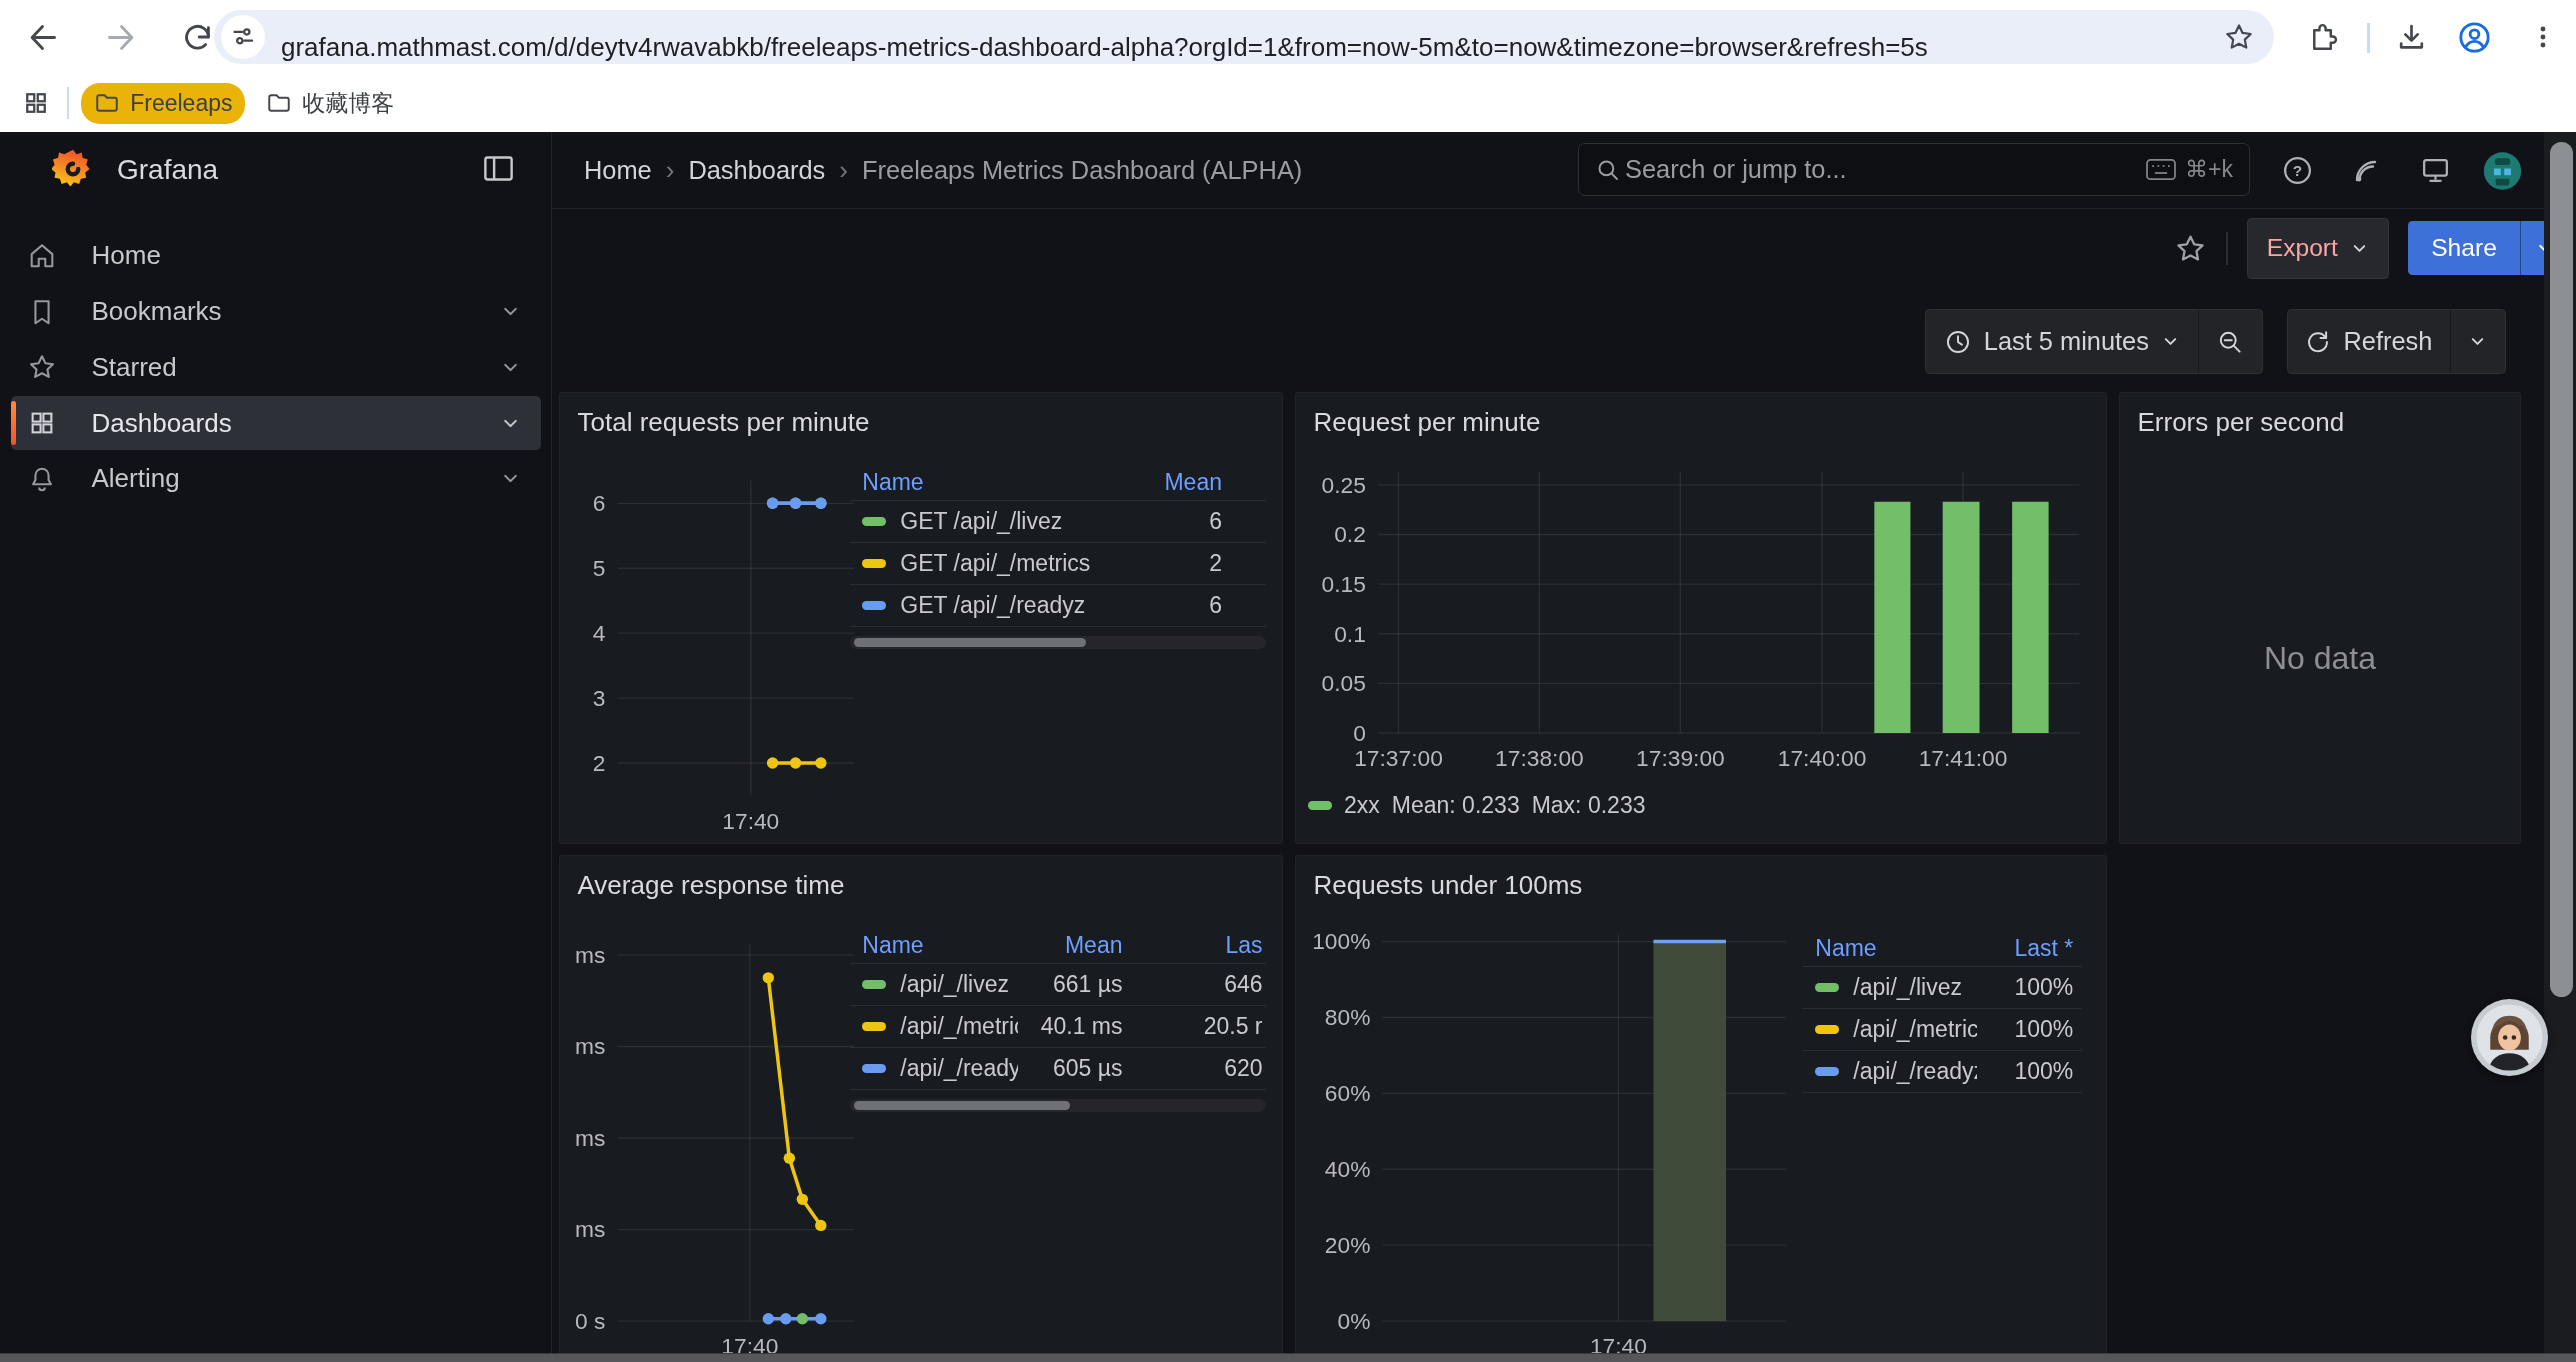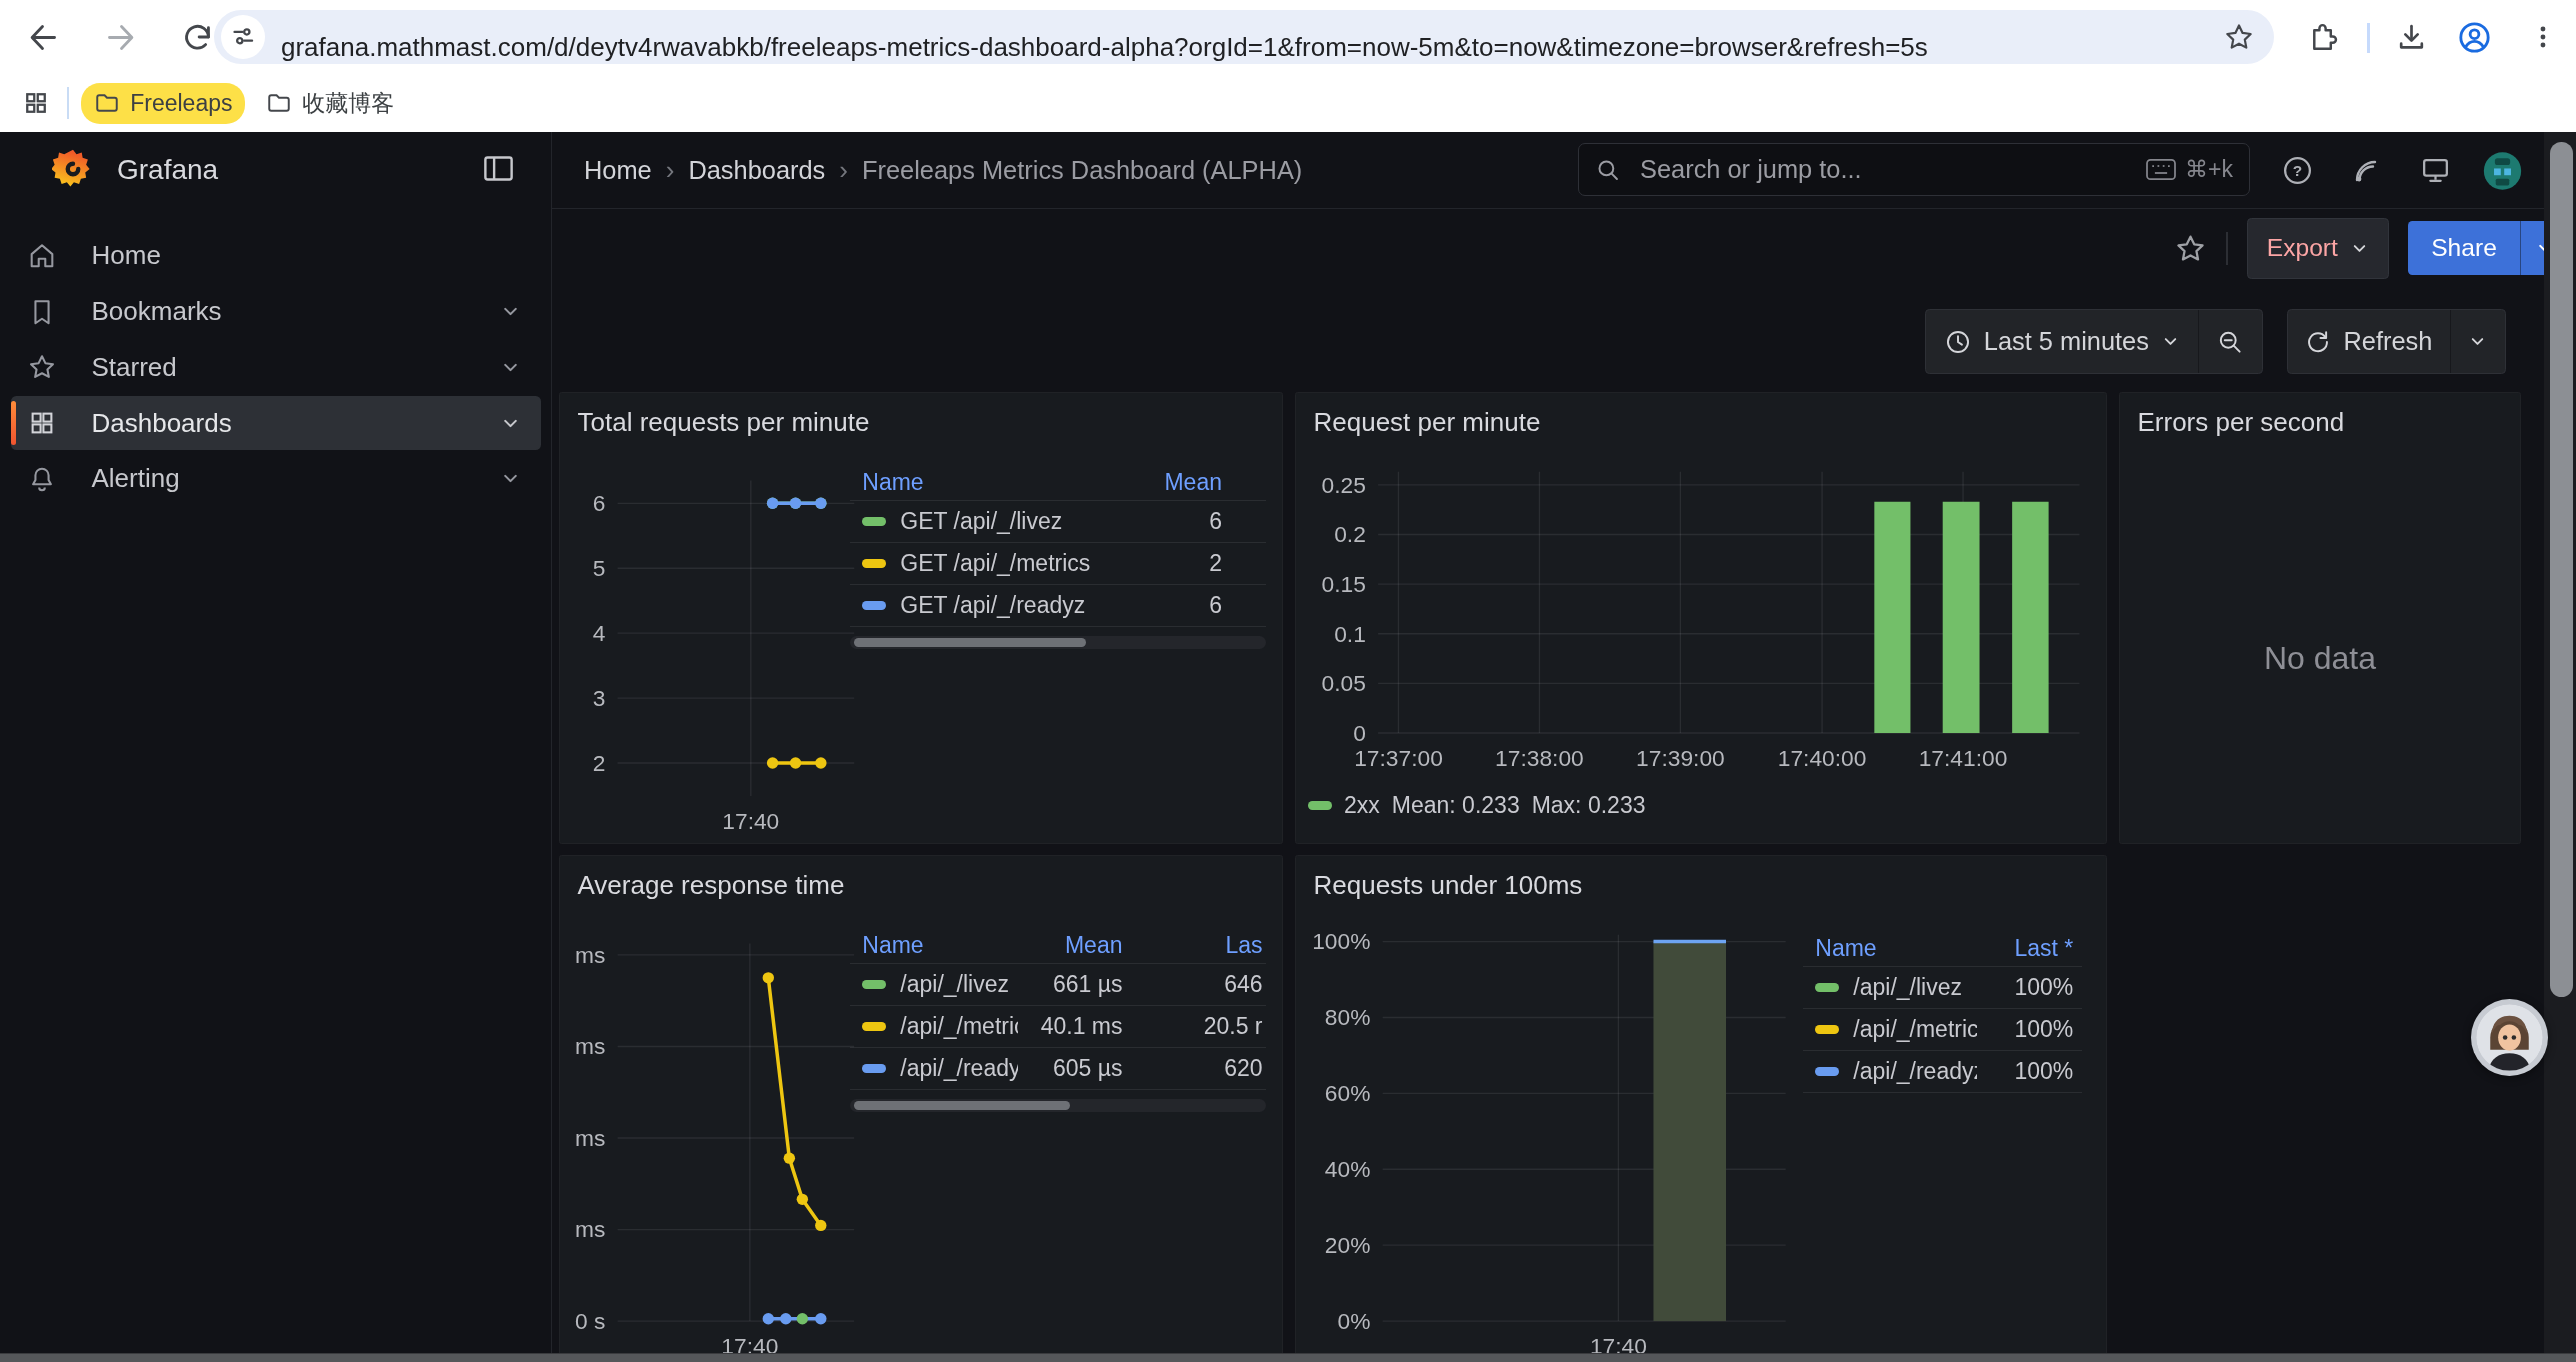--- a/index.html
+++ b/index.html
@@ -21,21 +21,21 @@
 
   
   #gf-header{left:0;top:132px;width:2576px;height:76px;background:#111217;border-bottom:0.9px solid #23252b;display:flex;align-items:center;}
   #gf-brand{width:552px;height:100%;display:flex;align-items:center;border-right:0.9px solid #23252b;box-sizing:border-box;padding-left:17px;}
   #gf-brand .name{font-size:28px;color:#d9dadf;margin-left:23px;font-weight:500;}
   #breadcrumb{margin-left:32px;display:flex;align-items:center;gap:14px;font-size:25.4px;}
   .crumb{color:#d3d4d9;}
   .crumb.dim{color:#9b9ca3;}
   .crumb-sep{color:#74767d;font-size:26px;}
   #search-box{position:absolute;left:1578px;top:11.4px;width:672px;height:53px;background:#0e0f13;border:0.9px solid #2e3037;border-radius:7px;display:flex;align-items:center;padding:0 16px;box-sizing:border-box;}
-  #search-box .ph{font-size:25.4px;color:#9b9ca3;margin-left:19px;flex:1;}
+  #search-box .ph{font-size:25.4px;color:#9b9ca3;margin-left:4px;flex:1;}
   #search-box .kbd{font-size:23px;color:#85868d;display:flex;align-items:center;gap:8.8px;}
   .hdr-ic{position:absolute;top:19px;width:39px;height:39px;display:flex;align-items:center;justify-content:center;}
 
   
   #sidebar{left:0;top:208px;width:552px;height:1155px;background:#111217;border-right:0.9px solid #23252b;box-sizing:border-box;padding-top:19px;}
   .side-item{position:relative;height:54px;margin:1.8px 10.5px;border-radius:5.3px;display:flex;align-items:center;padding:0 16px;}
   .side-item .lbl{font-size:26px;color:#c7c8cd;margin-left:35px;flex:1;}
   .side-item.active{background:#2d3036;}
   .side-item.active::before{content:"";position:absolute;left:0;top:5.3px;bottom:5.3px;width:5.3px;border-radius:2.6px;background:linear-gradient(#ff8c3a,#f0542f);}
   .side-item .chev{margin-right:3.5px;}
@@ -152,21 +152,21 @@
       <svg width="28" height="28" viewBox="0 0 32 32">
           <g fill="none" stroke="#44474c" stroke-width="2.6">
             <rect x="6" y="6" width="8" height="8"></rect>
             <rect x="18" y="6" width="8" height="8"></rect>
             <rect x="6" y="18" width="8" height="8"></rect>
             <rect x="18" y="18" width="8" height="8"></rect>
           </g>
         </svg>
     </div>
     <div class="v-div-light"></div>
-    <div class="bm-chip" style="background:#fde047">
+    <div class="bm-chip" style="background:#eab308">
       <svg width="26" height="26" viewBox="0 0 32 32">
           <path d="M4 9a2.5 2.5 0 0 1 2.5-2.5H13l3 3h9.5A2.5 2.5 0 0 1 28 12v11a2.5 2.5 0 0 1-2.5 2.5h-19A2.5 2.5 0 0 1 4 23z" fill="none" stroke="#44474c" stroke-width="2.4"></path>
         </svg>
       <span>Freeleaps</span>
     </div>
     <div class="bm-chip" style="margin-left:8.8px">
       <svg width="26" height="26" viewBox="0 0 32 32">
           <path d="M4 9a2.5 2.5 0 0 1 2.5-2.5H13l3 3h9.5A2.5 2.5 0 0 1 28 12v11a2.5 2.5 0 0 1-2.5 2.5h-19A2.5 2.5 0 0 1 4 23z" fill="none" stroke="#44474c" stroke-width="2.4"></path>
         </svg>
       <span>收藏博客</span>

